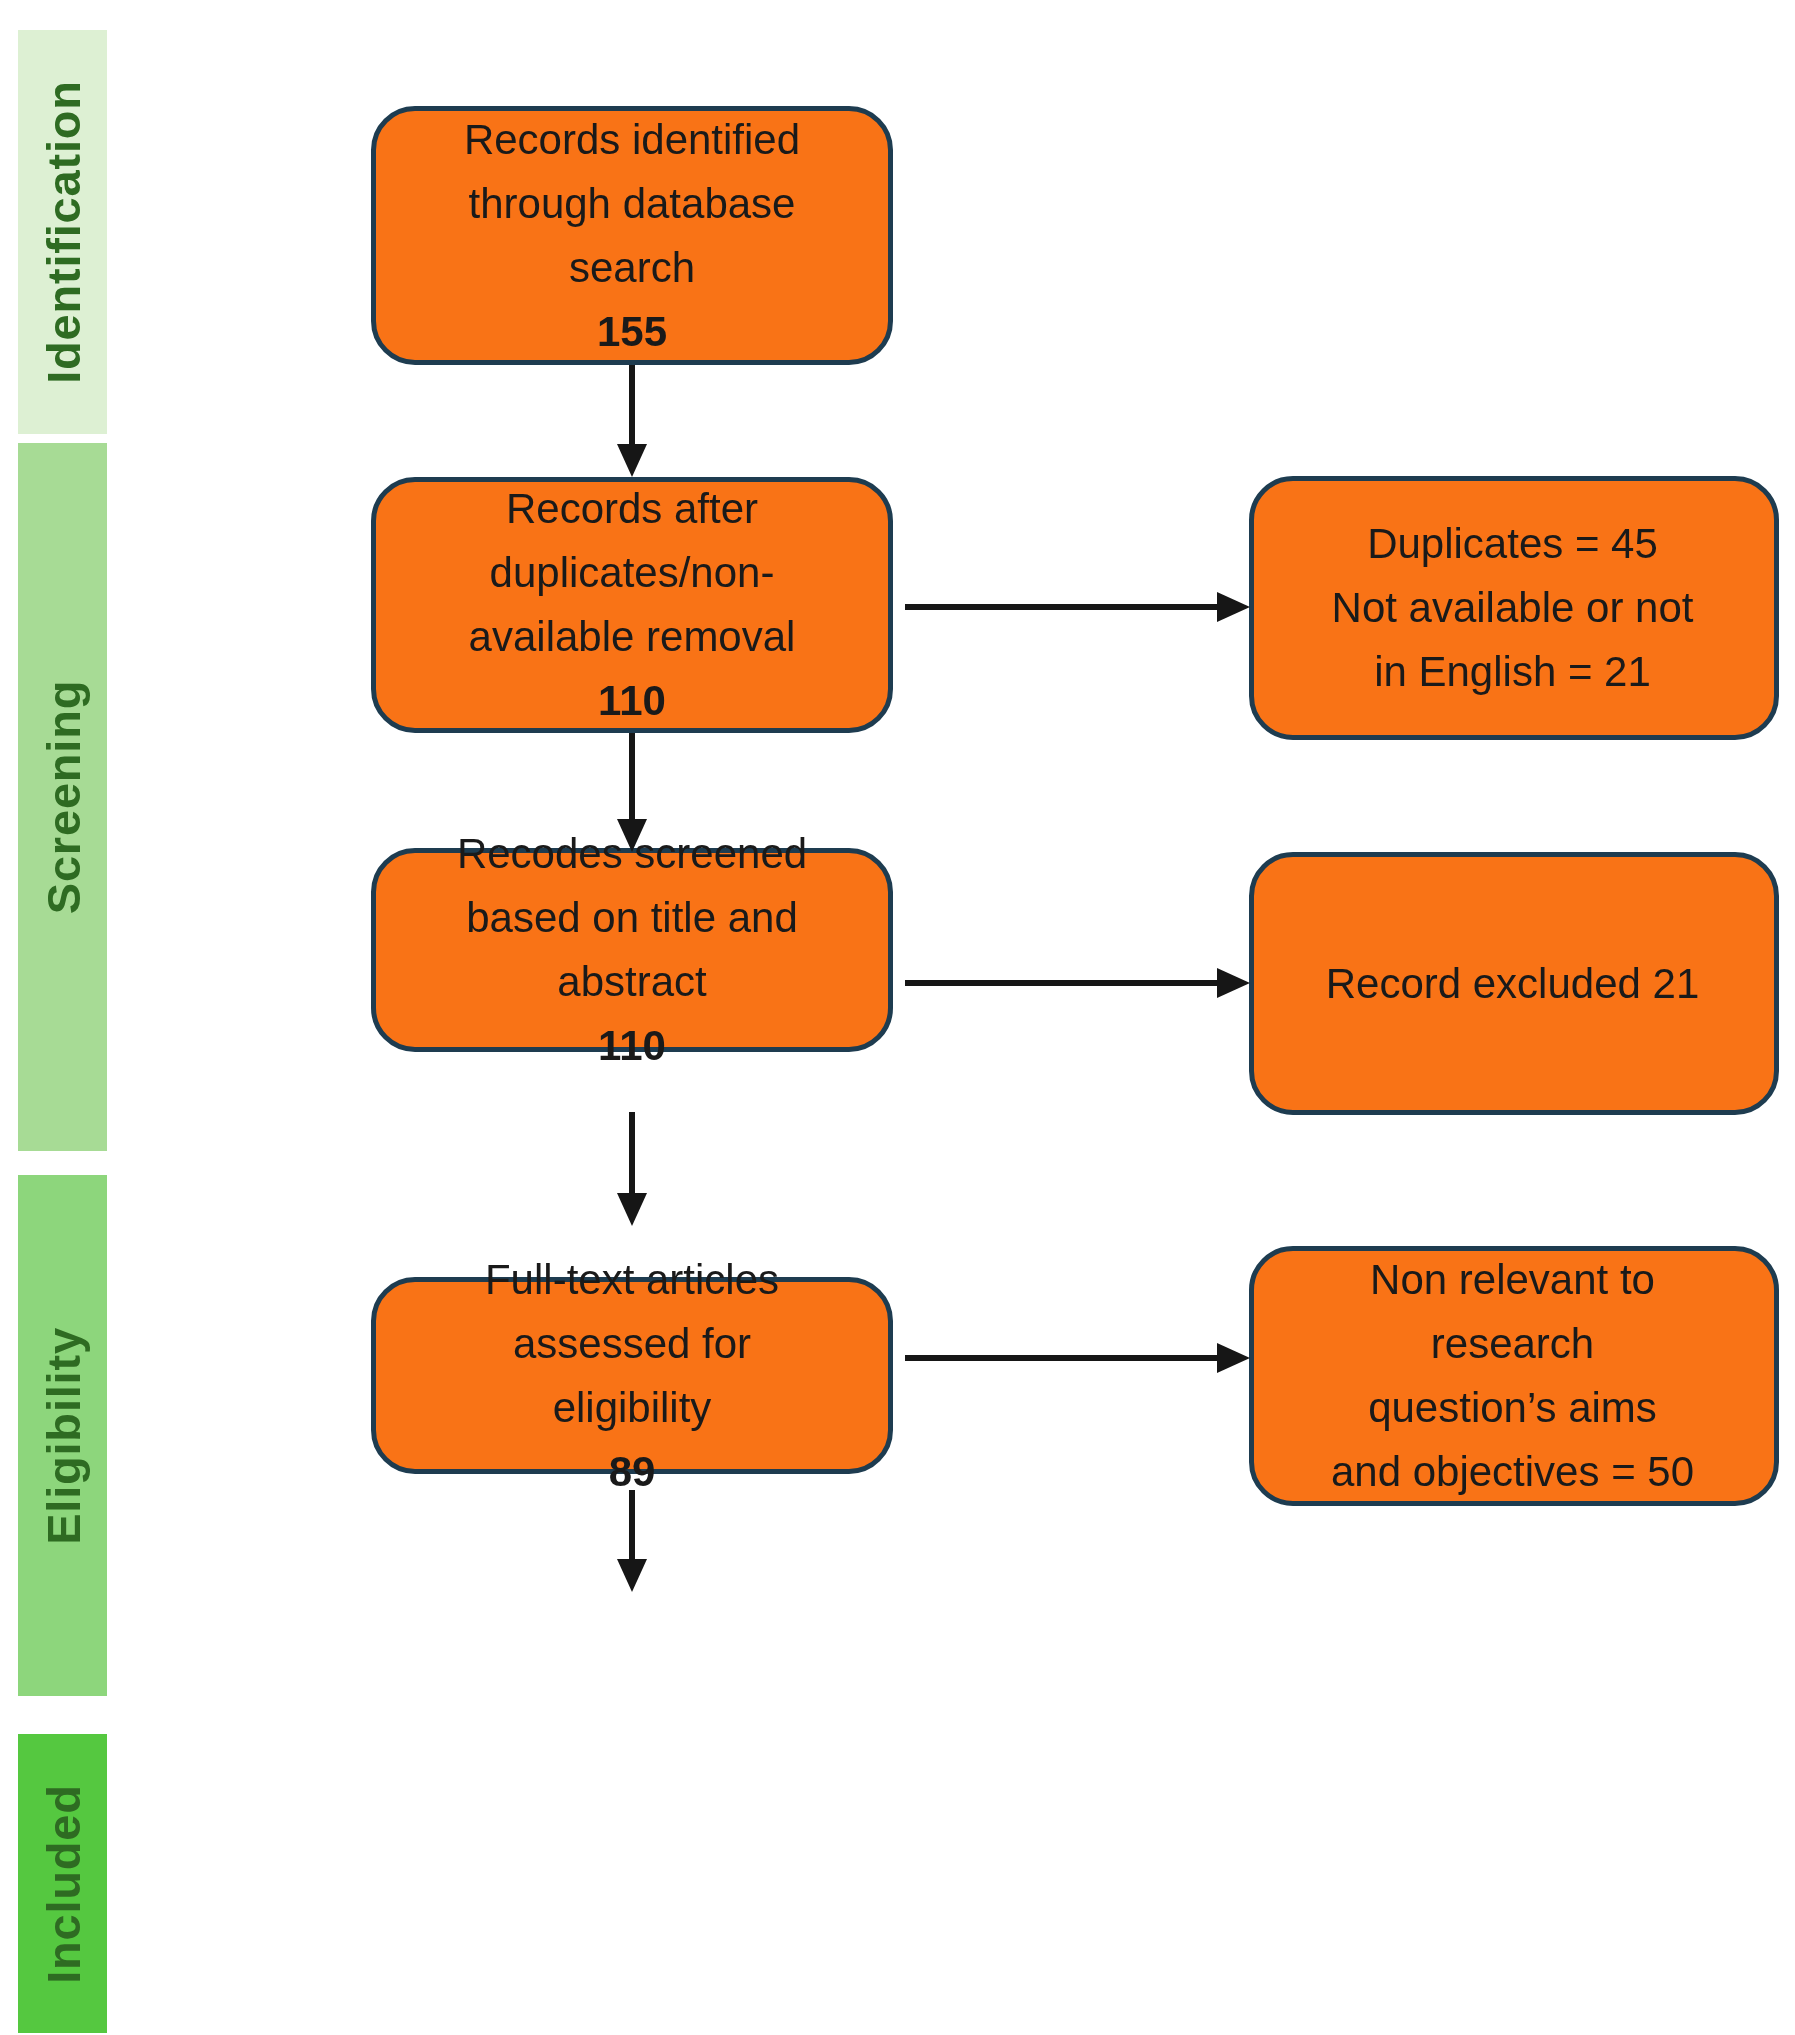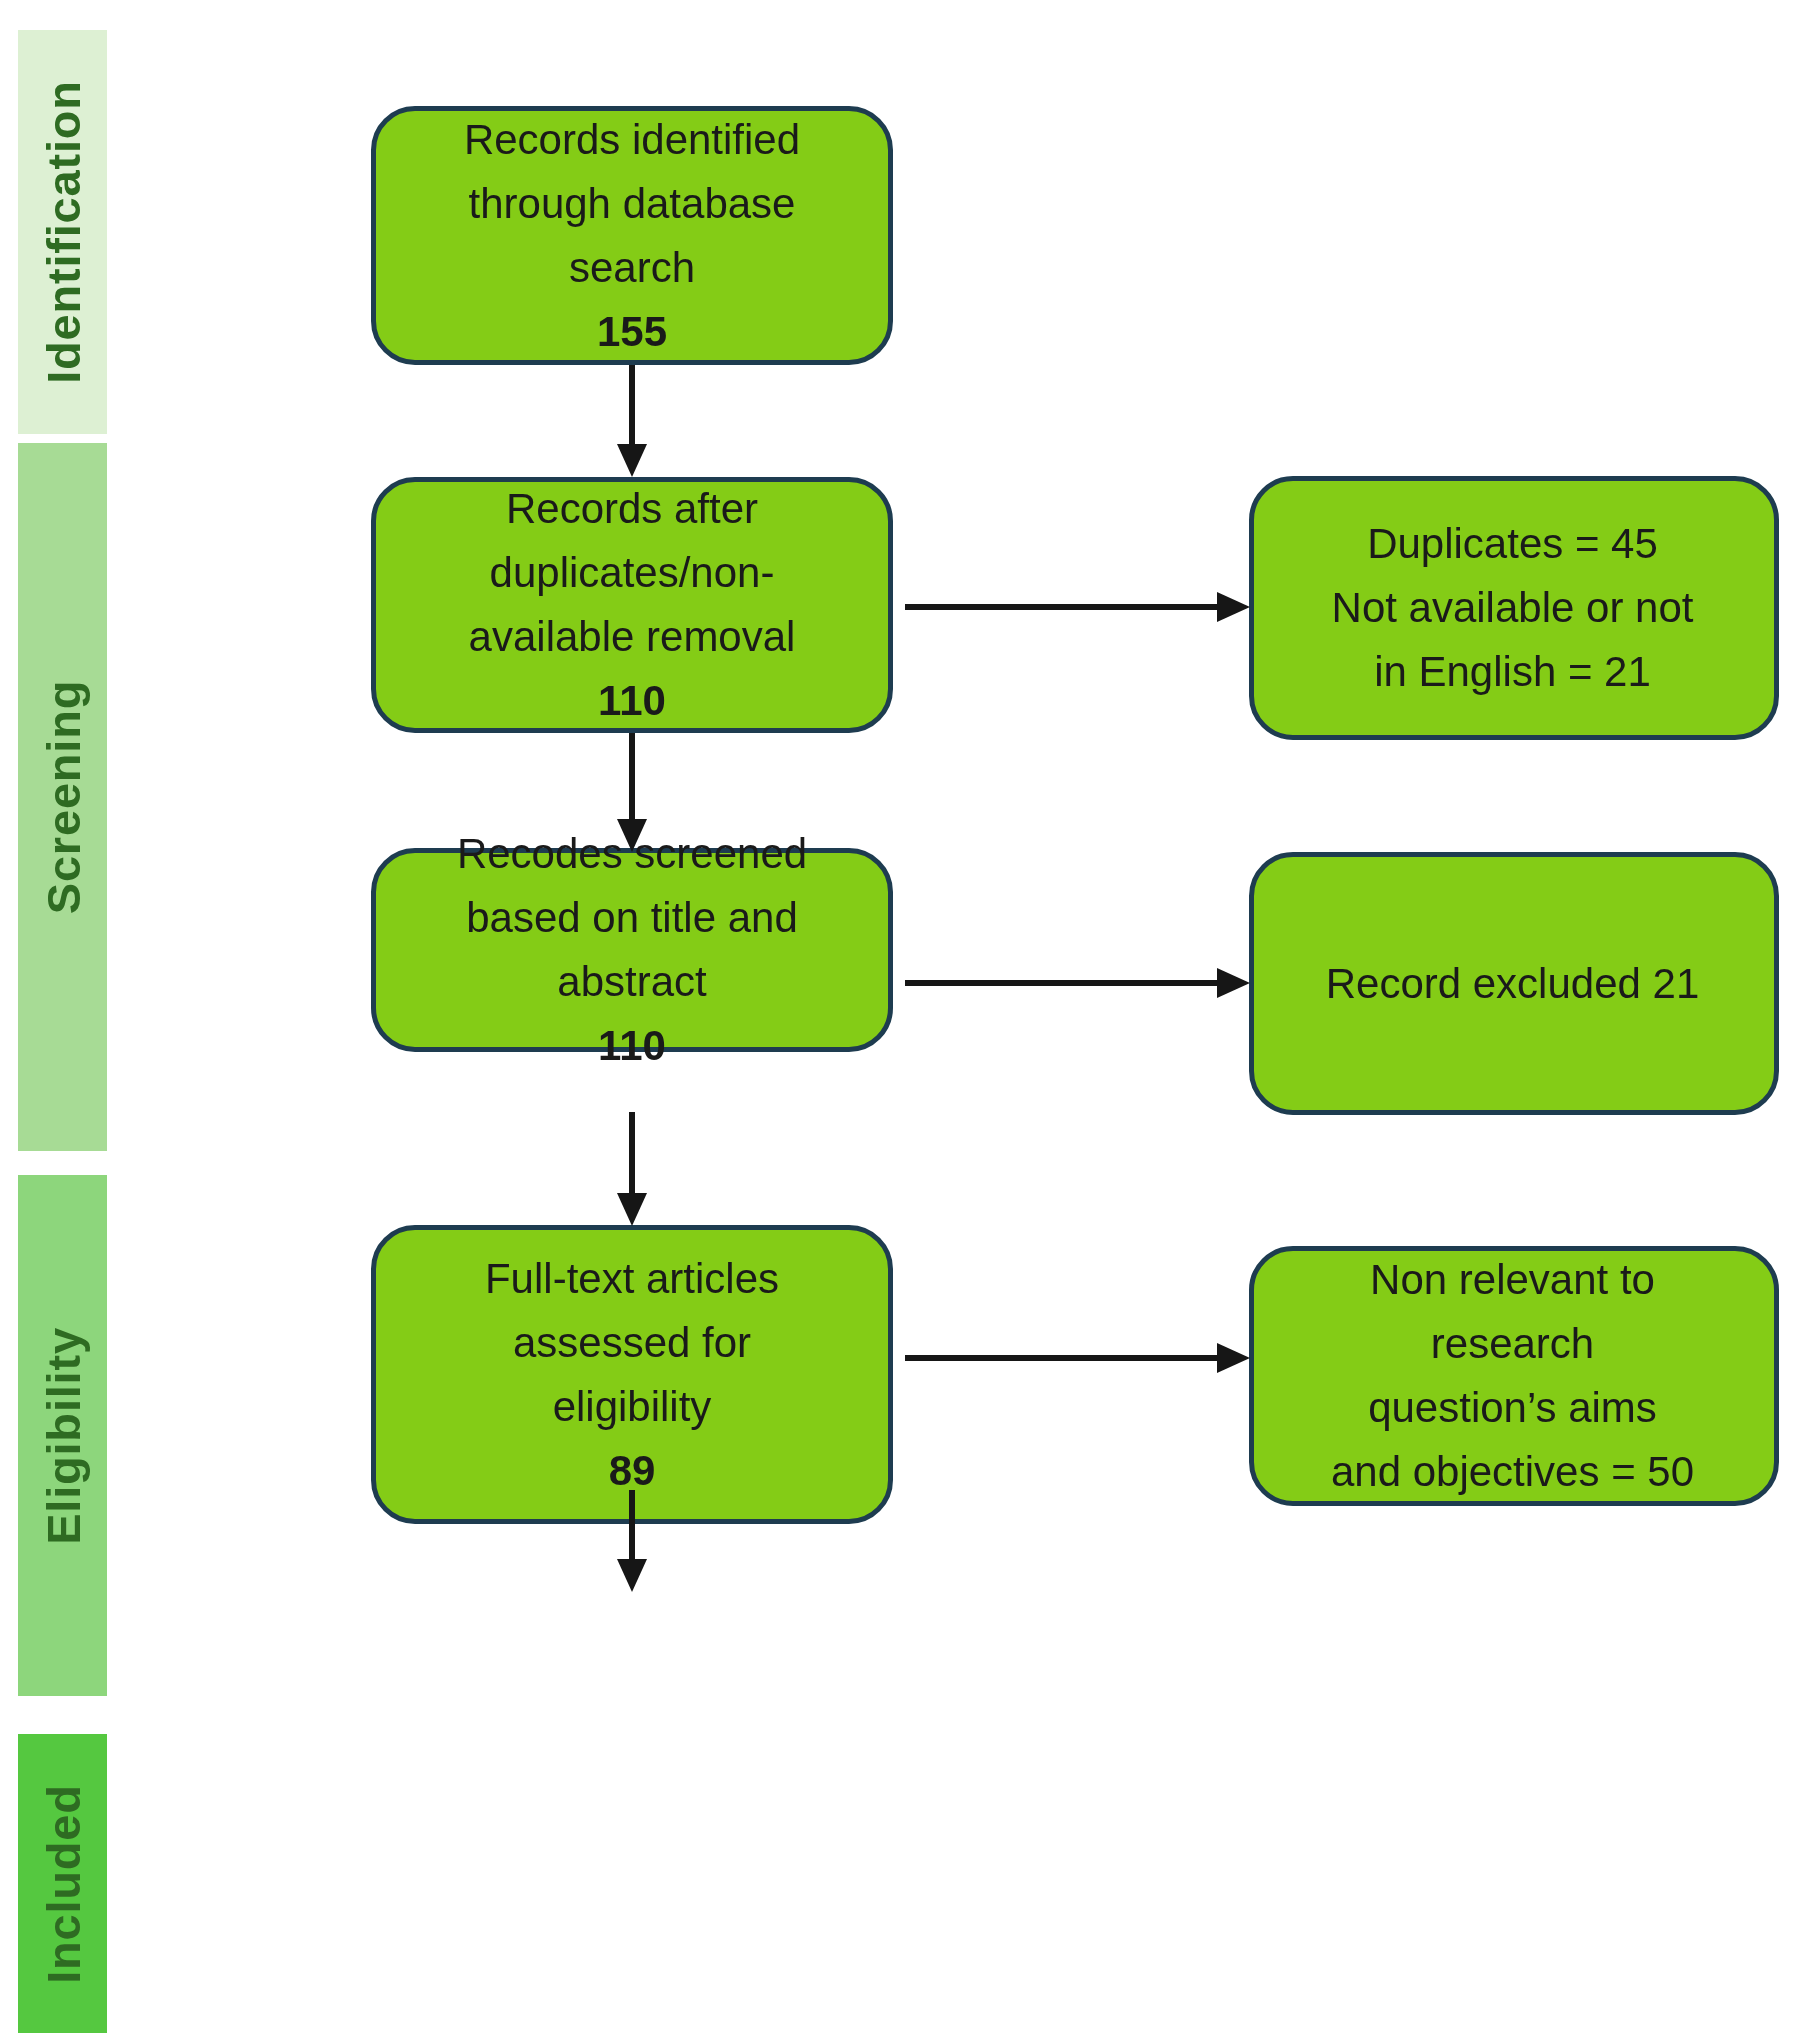--- a/index.html
+++ b/index.html
@@ -36,39 +36,39 @@
   #band-screening      { top: 443px;  height: 708px; }
   #band-eligibility    { top: 1175px; height: 521px; }
   #band-included       { top: 1734px; height: 299px; }
 
   
   .flow-box {
     position: absolute;
     box-sizing: border-box;
     border: 5.3px solid var(--border-color, #1e3c50);
     border-radius: 44px;
-    background: #84cc16;
+    background: #f97316;
     display: flex;
     flex-direction: column;
     justify-content: center;
     align-items: center;
     text-align: center;
     color: #1a1a1a;
     font-size: 42px;
     line-height: 64px;
     padding: 6px 15px;
   }
   .box-text, .box-subtext { white-space: pre-line; }
   .box-value { font-weight: 700; }
 
   .mid-box   { left: 371px;  width: 522px; }
   #box-1 { top: 106px;  height: 259px; }
   #box-2 { top: 477px;  height: 256px; justify-content: center; }
   #box-3 { top: 848px; height: 204px; }
-  #box-4 { top: 1225px; height: 299px; }
+  #box-4 { top: 1277px; height: 197px; }
   #box-5 { top: 1592px; height: 404px; }
 
   .excl-box  { left: 1249px; width: 530px; padding-left: 12px; }
   #excl-1 { top: 476px;  height: 264px; }
   #excl-2 { top: 852px; height: 263px; }
   #excl-3 { top: 1246px; height: 260px; }
 
   
   .arrow-v {
     position: absolute;

